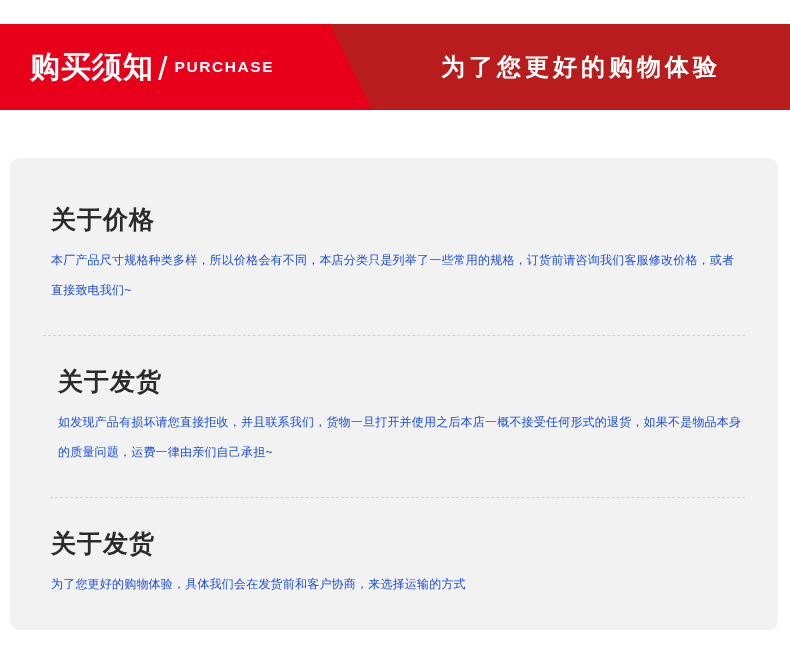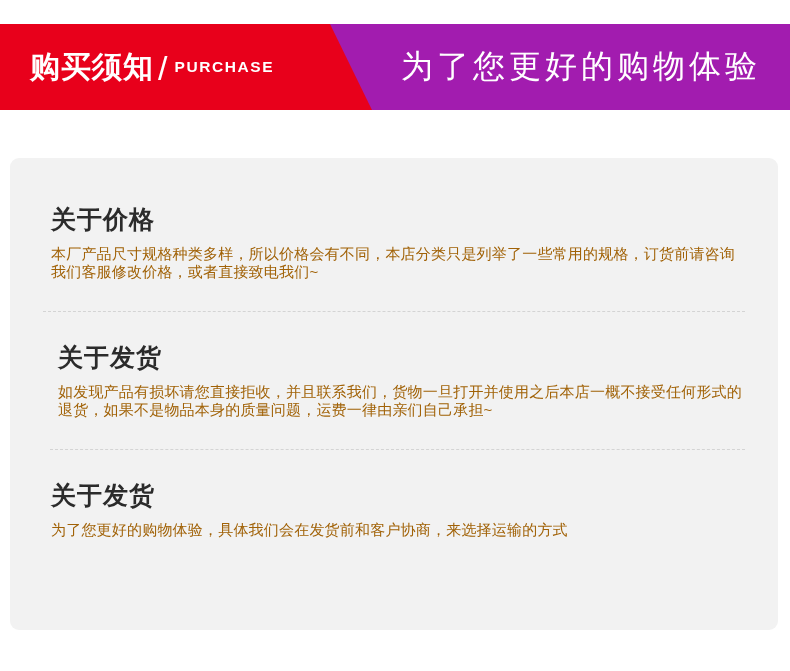--- a/index.html
+++ b/index.html
@@ -15,21 +15,21 @@
     position: relative;
   }
 
   
   .banner {
     position: absolute;
     left: 0;
     top: 24px;
     width: 790px;
     height: 86px;
-    background: #a21caf;
+    background: #b91c1c;
     overflow: hidden;
   }
   .banner-red {
     position: absolute;
     left: 0;
     top: 0;
     width: 395px;
     height: 86px;
     background: #e8001b;
     clip-path: polygon(0 0, 330px 0, 372px 100%, 0 100%);
@@ -80,22 +80,22 @@
     top: 0;
     width: 418px;
     height: 86px;
     display: flex;
     align-items: center;
     justify-content: center;
     z-index: 3;
   }
   .banner-sub {
     color: #ffffff;
-    font-size: 32px;
-    font-weight: 400;
+    font-size: 24px;
+    font-weight: 700;
     letter-spacing: 4px;
     white-space: nowrap;
   }
 
   
   .panel {
     position: absolute;
     left: 10px;
     top: 158px;
     width: 768px;
@@ -113,23 +113,23 @@
 
   .section-title {
     color: #2b2b2b;
     font-size: 25px;
     font-weight: bold;
     letter-spacing: 1px;
     margin: 0 0 11px 8px;
     line-height: 1.2;
   }
   .section-body {
-    color: #a16207;
-    font-size: 15px;
-    line-height: 18px;
+    color: #1d4ed8;
+    font-size: 12px;
+    line-height: 30px;
     margin: 0 0 0 8px;
     max-width: 706px;
     letter-spacing: 0.2px;
   }
   .divider {
     margin-top: 30px;
     height: 0;
     border-top: 1px dashed #d4d4d4;
   }
   .section.second { padding-top: 30px; margin-left: 7px; }

